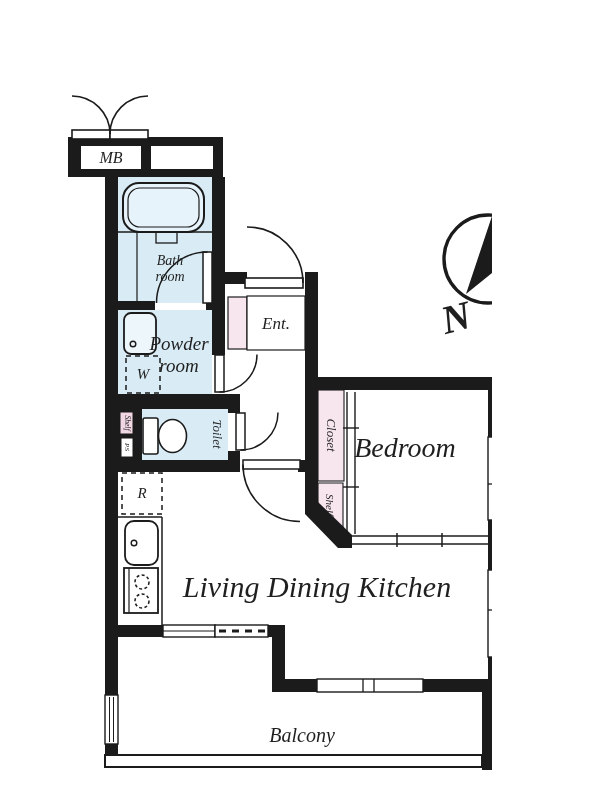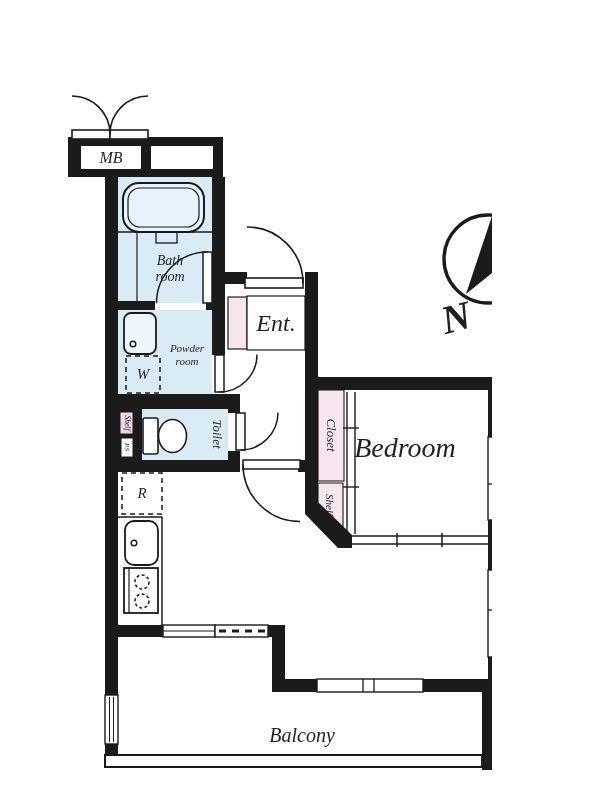--- a/index.html
+++ b/index.html
@@ -149,41 +149,42 @@
   </g>
 </svg>
 
 <div class="label" style="left:111px;top:111px;font-size:16px;">MB</div>
 
 <div class="label" style="left:170px;top:222px;font-size:14px;">
   <div>Bath</div>
   <div>room</div>
 </div>
 
-<div class="label" style="left:187px;top:308px;font-size:11px;">
+<div class="label" style="left:179px;top:308px;font-size:19px;">
   <div>Powder</div>
   <div>room</div>
 </div>
 
 <div class="label" style="left:143px;top:328px;font-size:15px;">W</div>
 
 <div class="label rot" style="left:217px;top:387px;font-size:13px;">Toilet</div>
 
 <div class="label rot" style="left:126.5px;top:376px;font-size:7.5px;">Shelf</div>
 
 <div class="label rot" style="left:127px;top:400px;font-size:7px;">PS</div>
 
-<div class="label" style="left:276px;top:277px;font-size:24px;text-align:right;">Ent.</div>
+<div class="label" style="left:276px;top:277px;font-size:17px;text-align:right;">Ent.</div>
 
 <div class="label rot" style="left:331px;top:388px;font-size:13px;">Closet</div>
 
 <div class="label rot" style="left:330px;top:458px;font-size:11px;">Shelf</div>
 
 <div class="label" style="left:405px;top:401px;font-size:28px;">Bedroom</div>
 
 <div class="label" style="left:142px;top:447px;font-size:15px;">R</div>
 
+<div class="label" style="left:317px;top:540px;font-size:30px;">Living Dining Kitchen</div>
 
 <div class="label" style="left:302px;top:688px;font-size:20px;">Balcony</div>
 
 <div class="label north" style="left:456px;top:271px;font-size:40px;">N</div>
 
 </div>
 
 </body></html>

